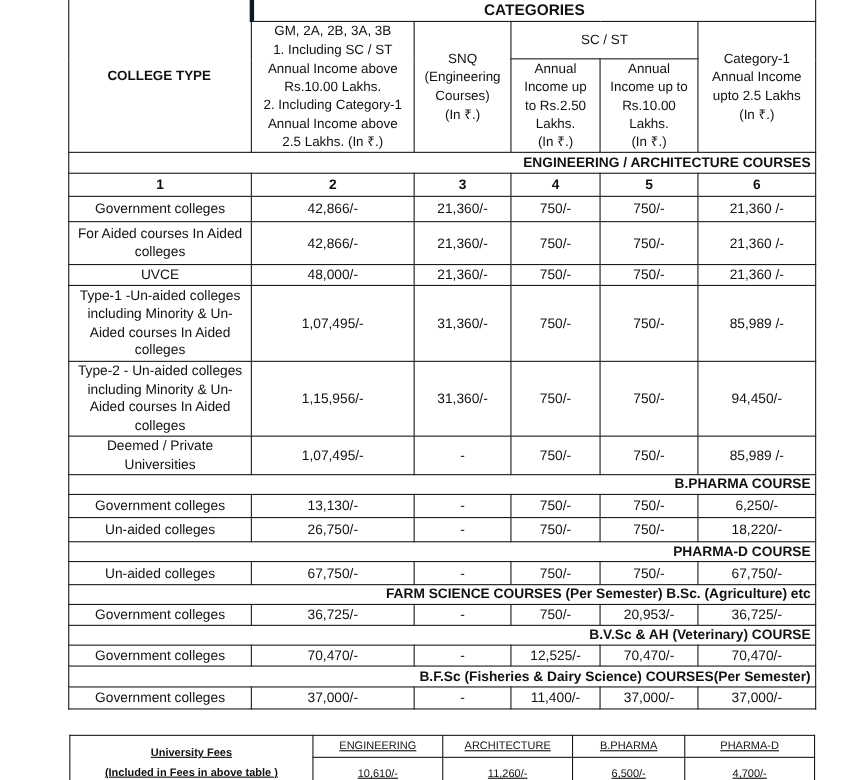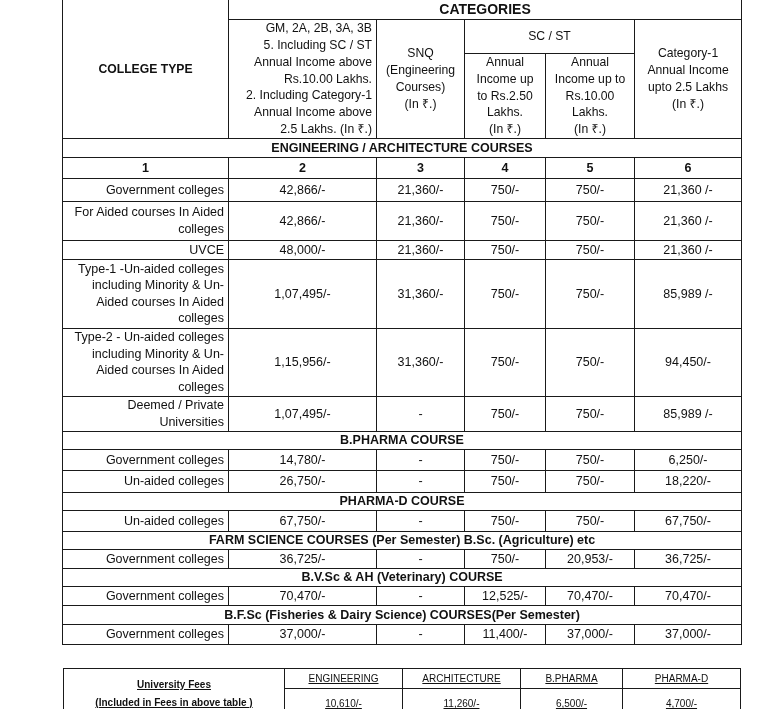--- a/index.html
+++ b/index.html
@@ -1,49 +1,49 @@
 <!DOCTYPE html>
 <html><head>
 <meta charset="utf-8">
 <style>
   html, body { margin:0; padding:0; background:#ffffff; }
   body { width:770px; height:709px; position:relative; overflow:hidden;
          font-family:"Liberation Sans", sans-serif; color:#111; }
   table { border-collapse:collapse; position:absolute; table-layout:fixed; }
   td { border:1px solid #1a1a1a; padding:0 4px; font-size:12.5px; line-height:16.5px;
        vertical-align:middle; text-align:center; }
-  td.l { text-align:right; }
+  td.l { text-align:center; }
   .b { font-weight:bold; }
-  .sec { font-weight:bold; text-align:center; font-size:12.5px; }
+  .sec { font-weight:bold; text-align:right; font-size:12.5px; }
   #main { left:62px; top:-1px; width:679px; }
   #univ { left:63px; top:668px; width:677px; }
   #univ td { font-size:10px; line-height:18px;text-decoration:underline; }
   .hdr td { font-size:12.2px; line-height:16.8px; }
 </style>
 </head>
 <body>
 
 <table id="main">
   <colgroup>
     <col style="width:166px">
       <col style="width:148px">
       <col style="width:88px">
     <col style="width:81px">
       <col style="width:89px">
       <col style="width:107px">
   </colgroup>
   <tbody class="hdr">
     <tr style="height:20px">
       <td rowspan="3" class="b">COLLEGE TYPE</td>
-      <td colspan="5" class="b" style="font-size:14px;border-left:1px solid #0f172a">CATEGORIES</td>
+      <td colspan="5" class="b" style="font-size:14px;border-left:4px solid #0f172a">CATEGORIES</td>
     </tr>
     <tr style="height:34px">
       <td rowspan="2" class="l">
         <div>GM, 2A, 2B, 3A, 3B</div>
-        <div>5. Including SC / ST</div>
+        <div>1. Including SC / ST</div>
         <div>Annual Income above</div>
         <div>Rs.10.00 Lakhs.</div>
         <div>2. Including Category-1</div>
         <div>Annual Income above</div>
         <div>2.5 Lakhs.  (In ₹.)</div>
       </td>
       <td rowspan="2">
         <div>SNQ</div>
         <div>(Engineering</div>
         <div>Courses)</div>
@@ -134,21 +134,21 @@
       <td>750/-</td>
       <td>750/-</td>
       <td>85,989 /-</td>
     </tr>
 
     <tr style="height:18px">
         <td colspan="6" class="sec">B.PHARMA COURSE</td>
       </tr>
     <tr style="height:21px">
       <td class="l">Government colleges</td>
-      <td>14,780/-</td>
+      <td>13,130/-</td>
       <td>-</td>
       <td>750/-</td>
       <td>750/-</td>
       <td>6,250/-</td>
     </tr>
     <tr style="height:22px">
       <td class="l">Un-aided colleges</td>
       <td>26,750/-</td>
       <td>-</td>
       <td>750/-</td>

